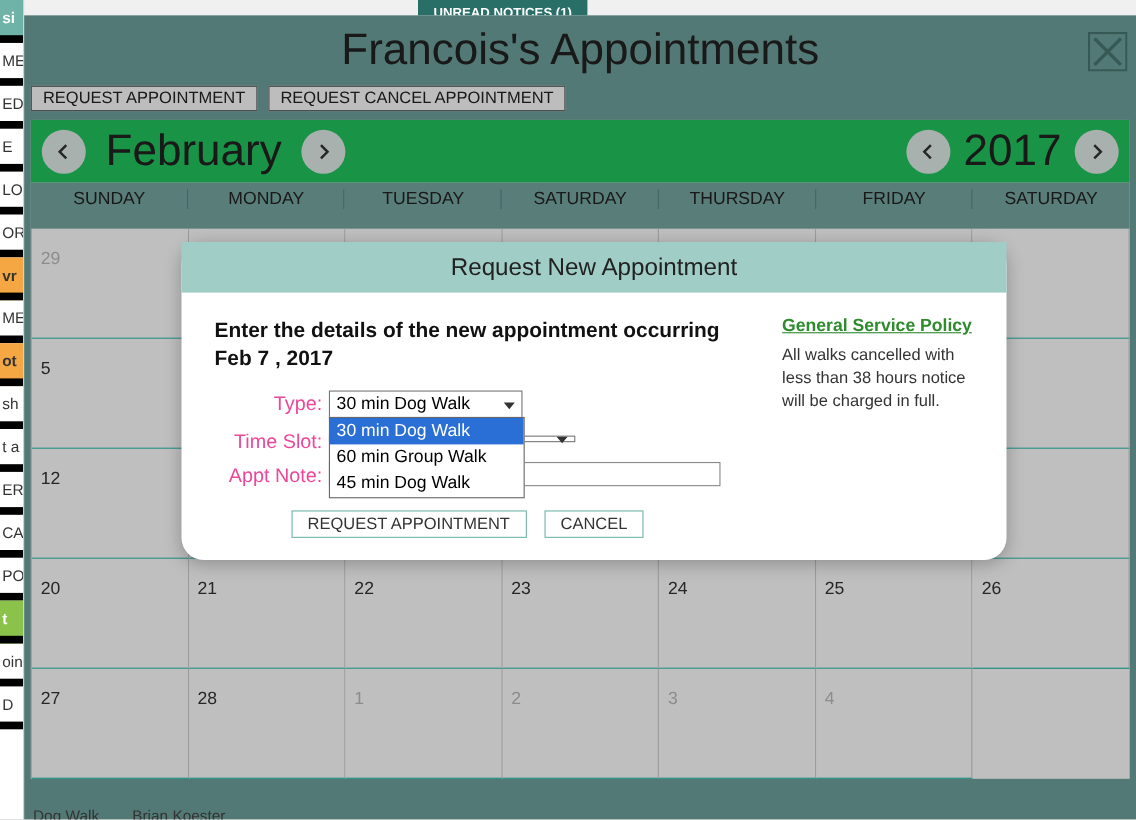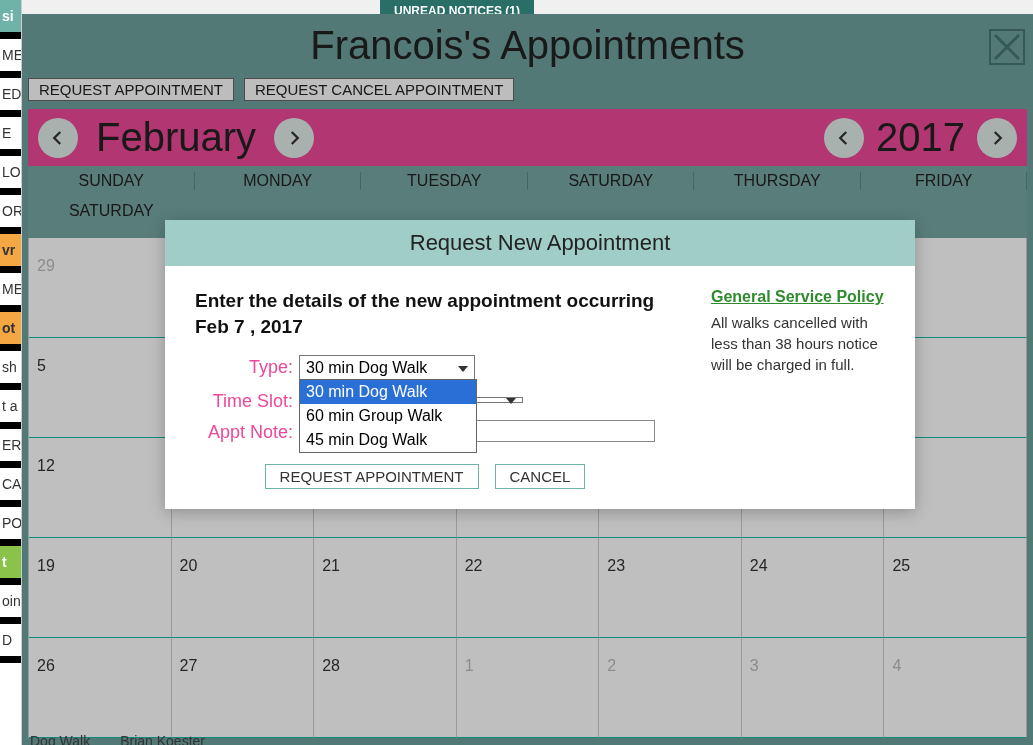--- a/index.html
+++ b/index.html
@@ -72,21 +72,21 @@
     color: #222;
     cursor: pointer;
     font-family: inherit;
   }
 
   .calendar {
     margin: 4px 6px 0 6px;
     background: #fff;
   }
   .cal-header {
-    background: #ec4899;
+    background: #22c55e;
     padding: 6px 10px;
     display: flex;
     align-items: center;
   }
   .nav-circle {
     width: 40px; height: 40px; border-radius: 50%;
     background: #e0ece9;
     display: inline-flex; align-items: center; justify-content: center;
     cursor: pointer;
     flex-shrink: 0;
@@ -96,21 +96,21 @@
     font-size: 40px;
     color: #222;
     font-weight: 400;
   }
   .month-label { margin: 0 18px; }
   .header-spacer { flex: 1; }
   .year-label { margin: 0 12px; }
 
   .dow-row {
     display: grid;
-    grid-template-columns: repeat(6, 1fr);
+    grid-template-columns: repeat(7, 1fr);
     background: #77a8a3;
     padding-bottom: 12px;
   }
   .dow {
     text-align: center;
     font-size: 16px;
     color: #222;
     padding: 6px 0;
     position: relative;
   }
@@ -146,20 +146,21 @@
     pointer-events: none;
   }
 
   
   .inner-modal {
     position: absolute;
     top: 220px; left: 165px;
     width: 750px;
     background: #fff;
     box-shadow: 0 3px 15px rgba(0,0,0,0.25);
+    border-radius: 20px;
   }
   .inner-header {
     background: #a0cec7;
     text-align: center;
     padding: 10px 0;
     font-size: 22px;
     color: #222;
   }
   .inner-body {
     display: flex;
@@ -378,21 +379,20 @@
         <div class="cell">9</div>
         <div class="cell">10</div>
         <div class="cell">11</div>
         <div class="cell">12</div>
         <div class="cell">13</div>
         <div class="cell">14</div>
         <div class="cell">15</div>
         <div class="cell">16</div>
         <div class="cell">17</div>
         <div class="cell">18</div>
-        <div class="cell">19</div>
         <div class="cell">20</div>
         <div class="cell">21</div>
         <div class="cell">22</div>
         <div class="cell">23</div>
         <div class="cell">24</div>
         <div class="cell">25</div>
         <div class="cell">26</div>
         <div class="cell">27</div>
         <div class="cell">28</div>
         <div class="cell dim">1</div>

